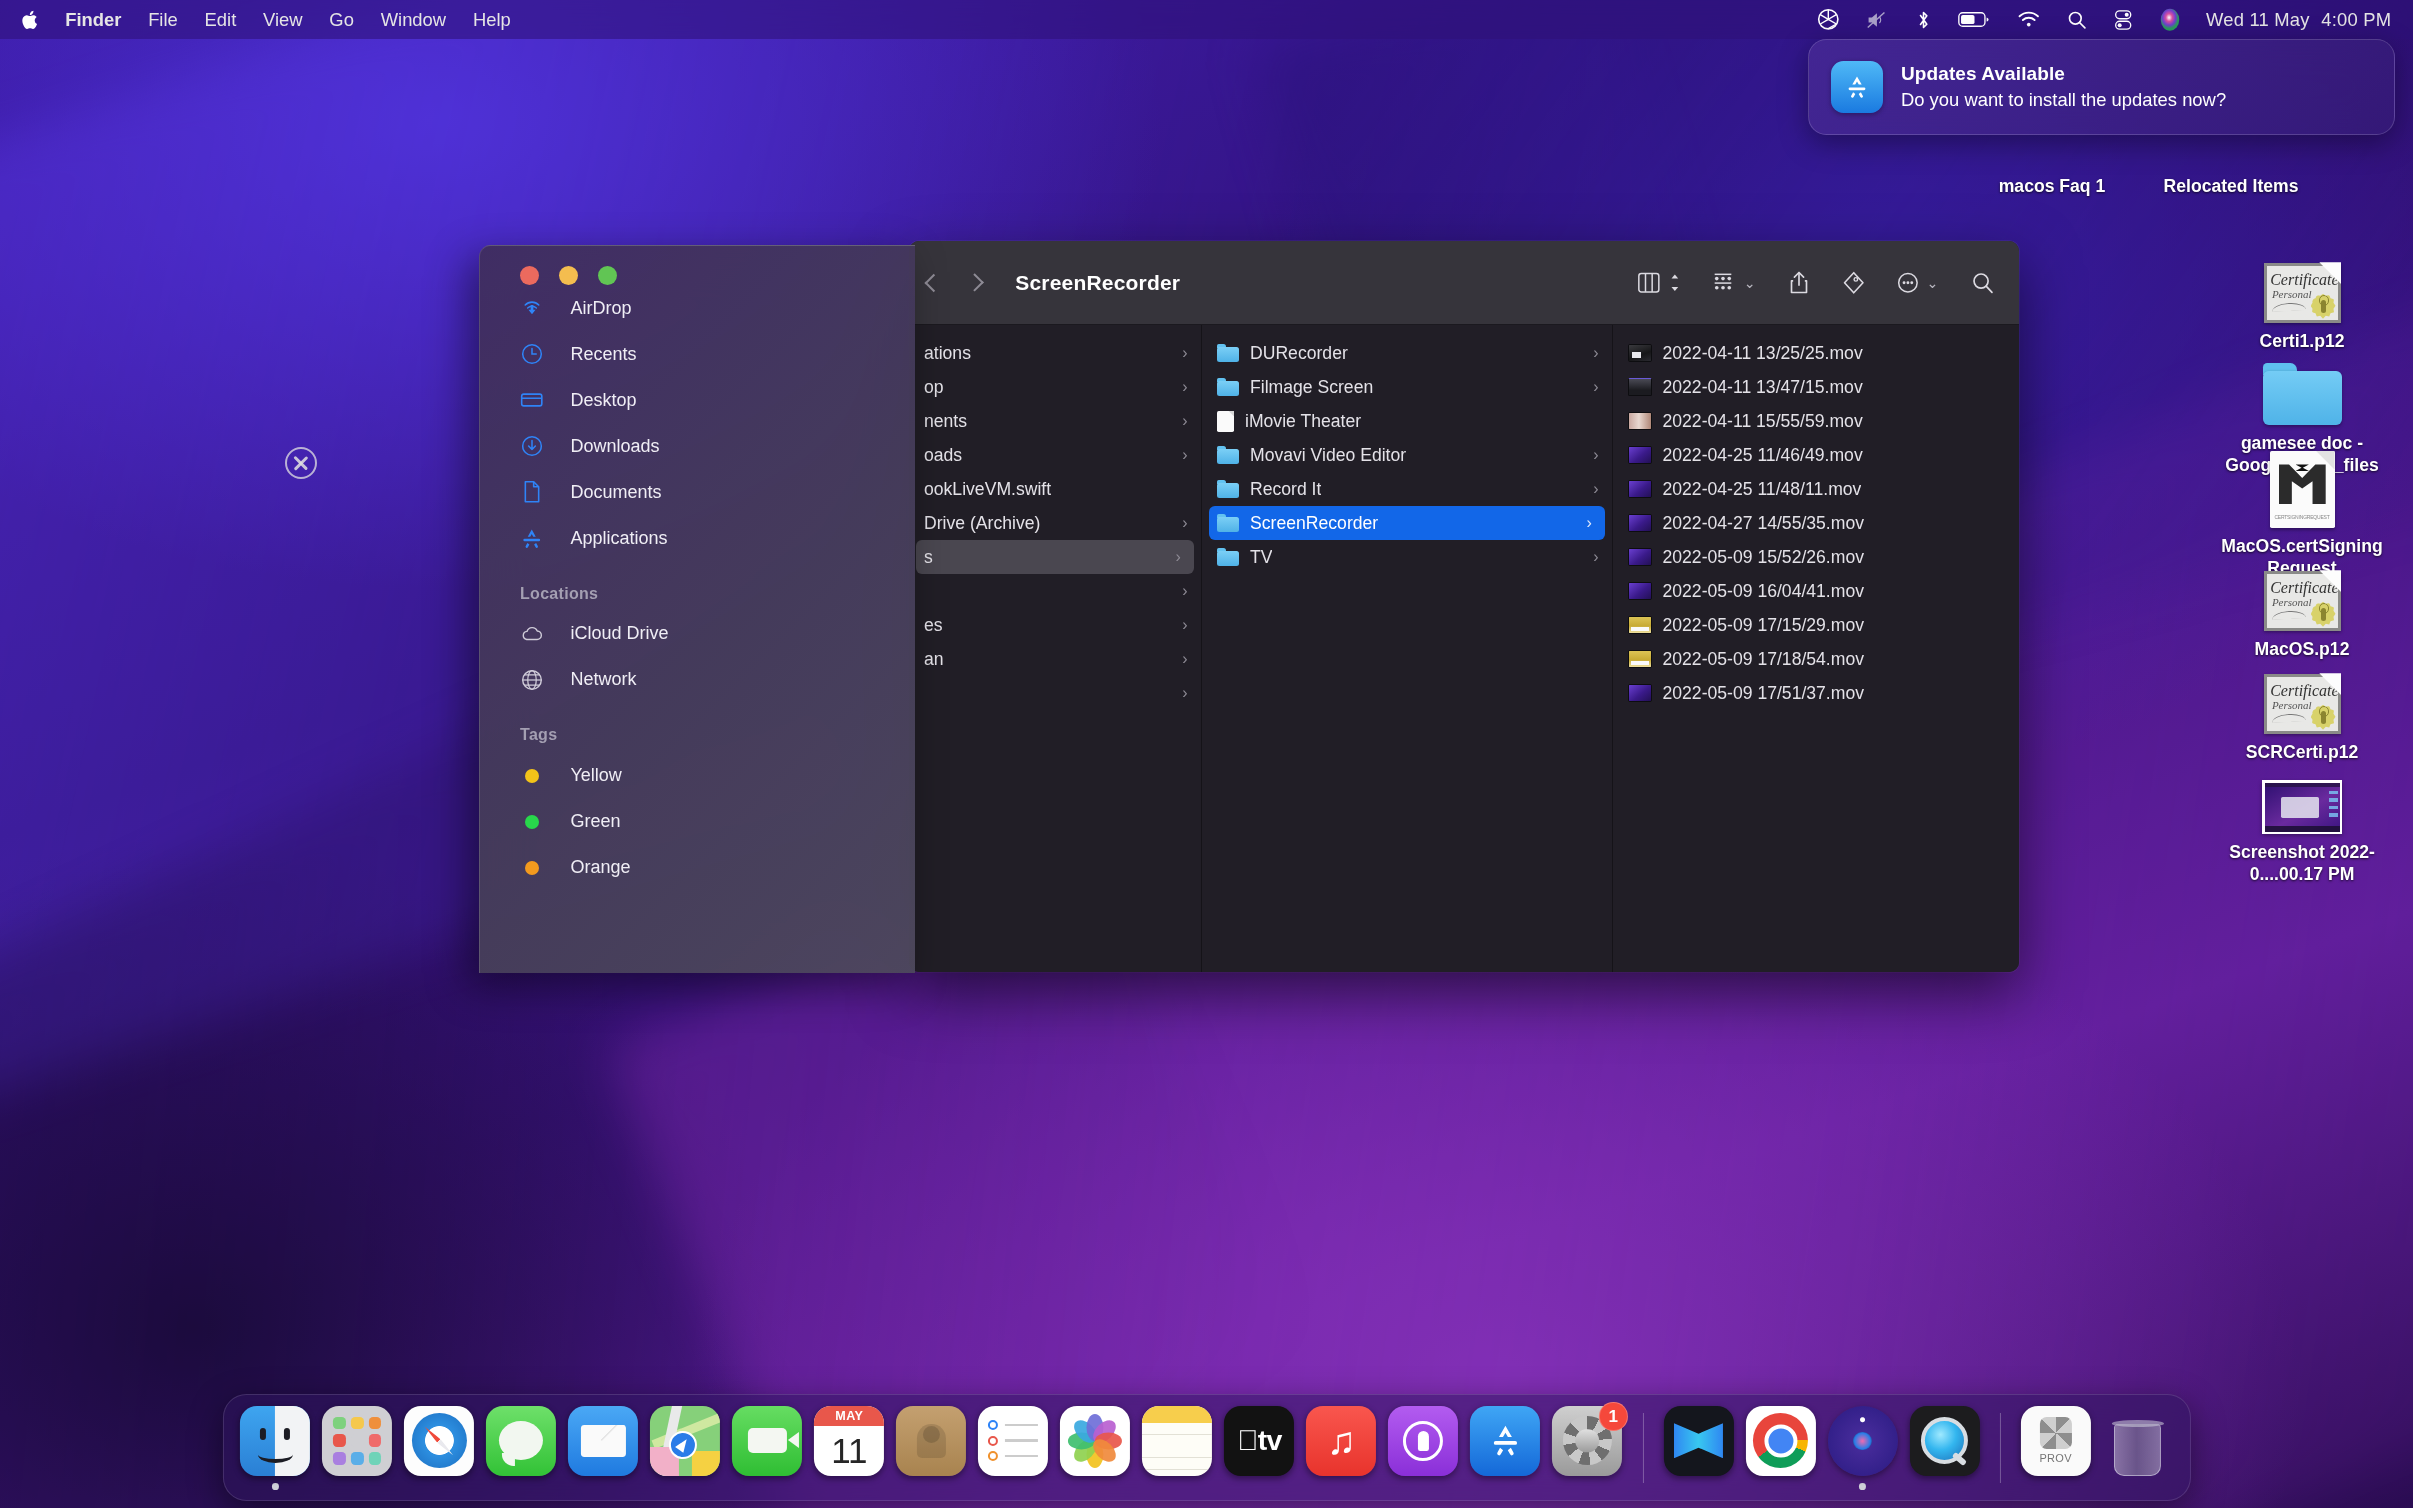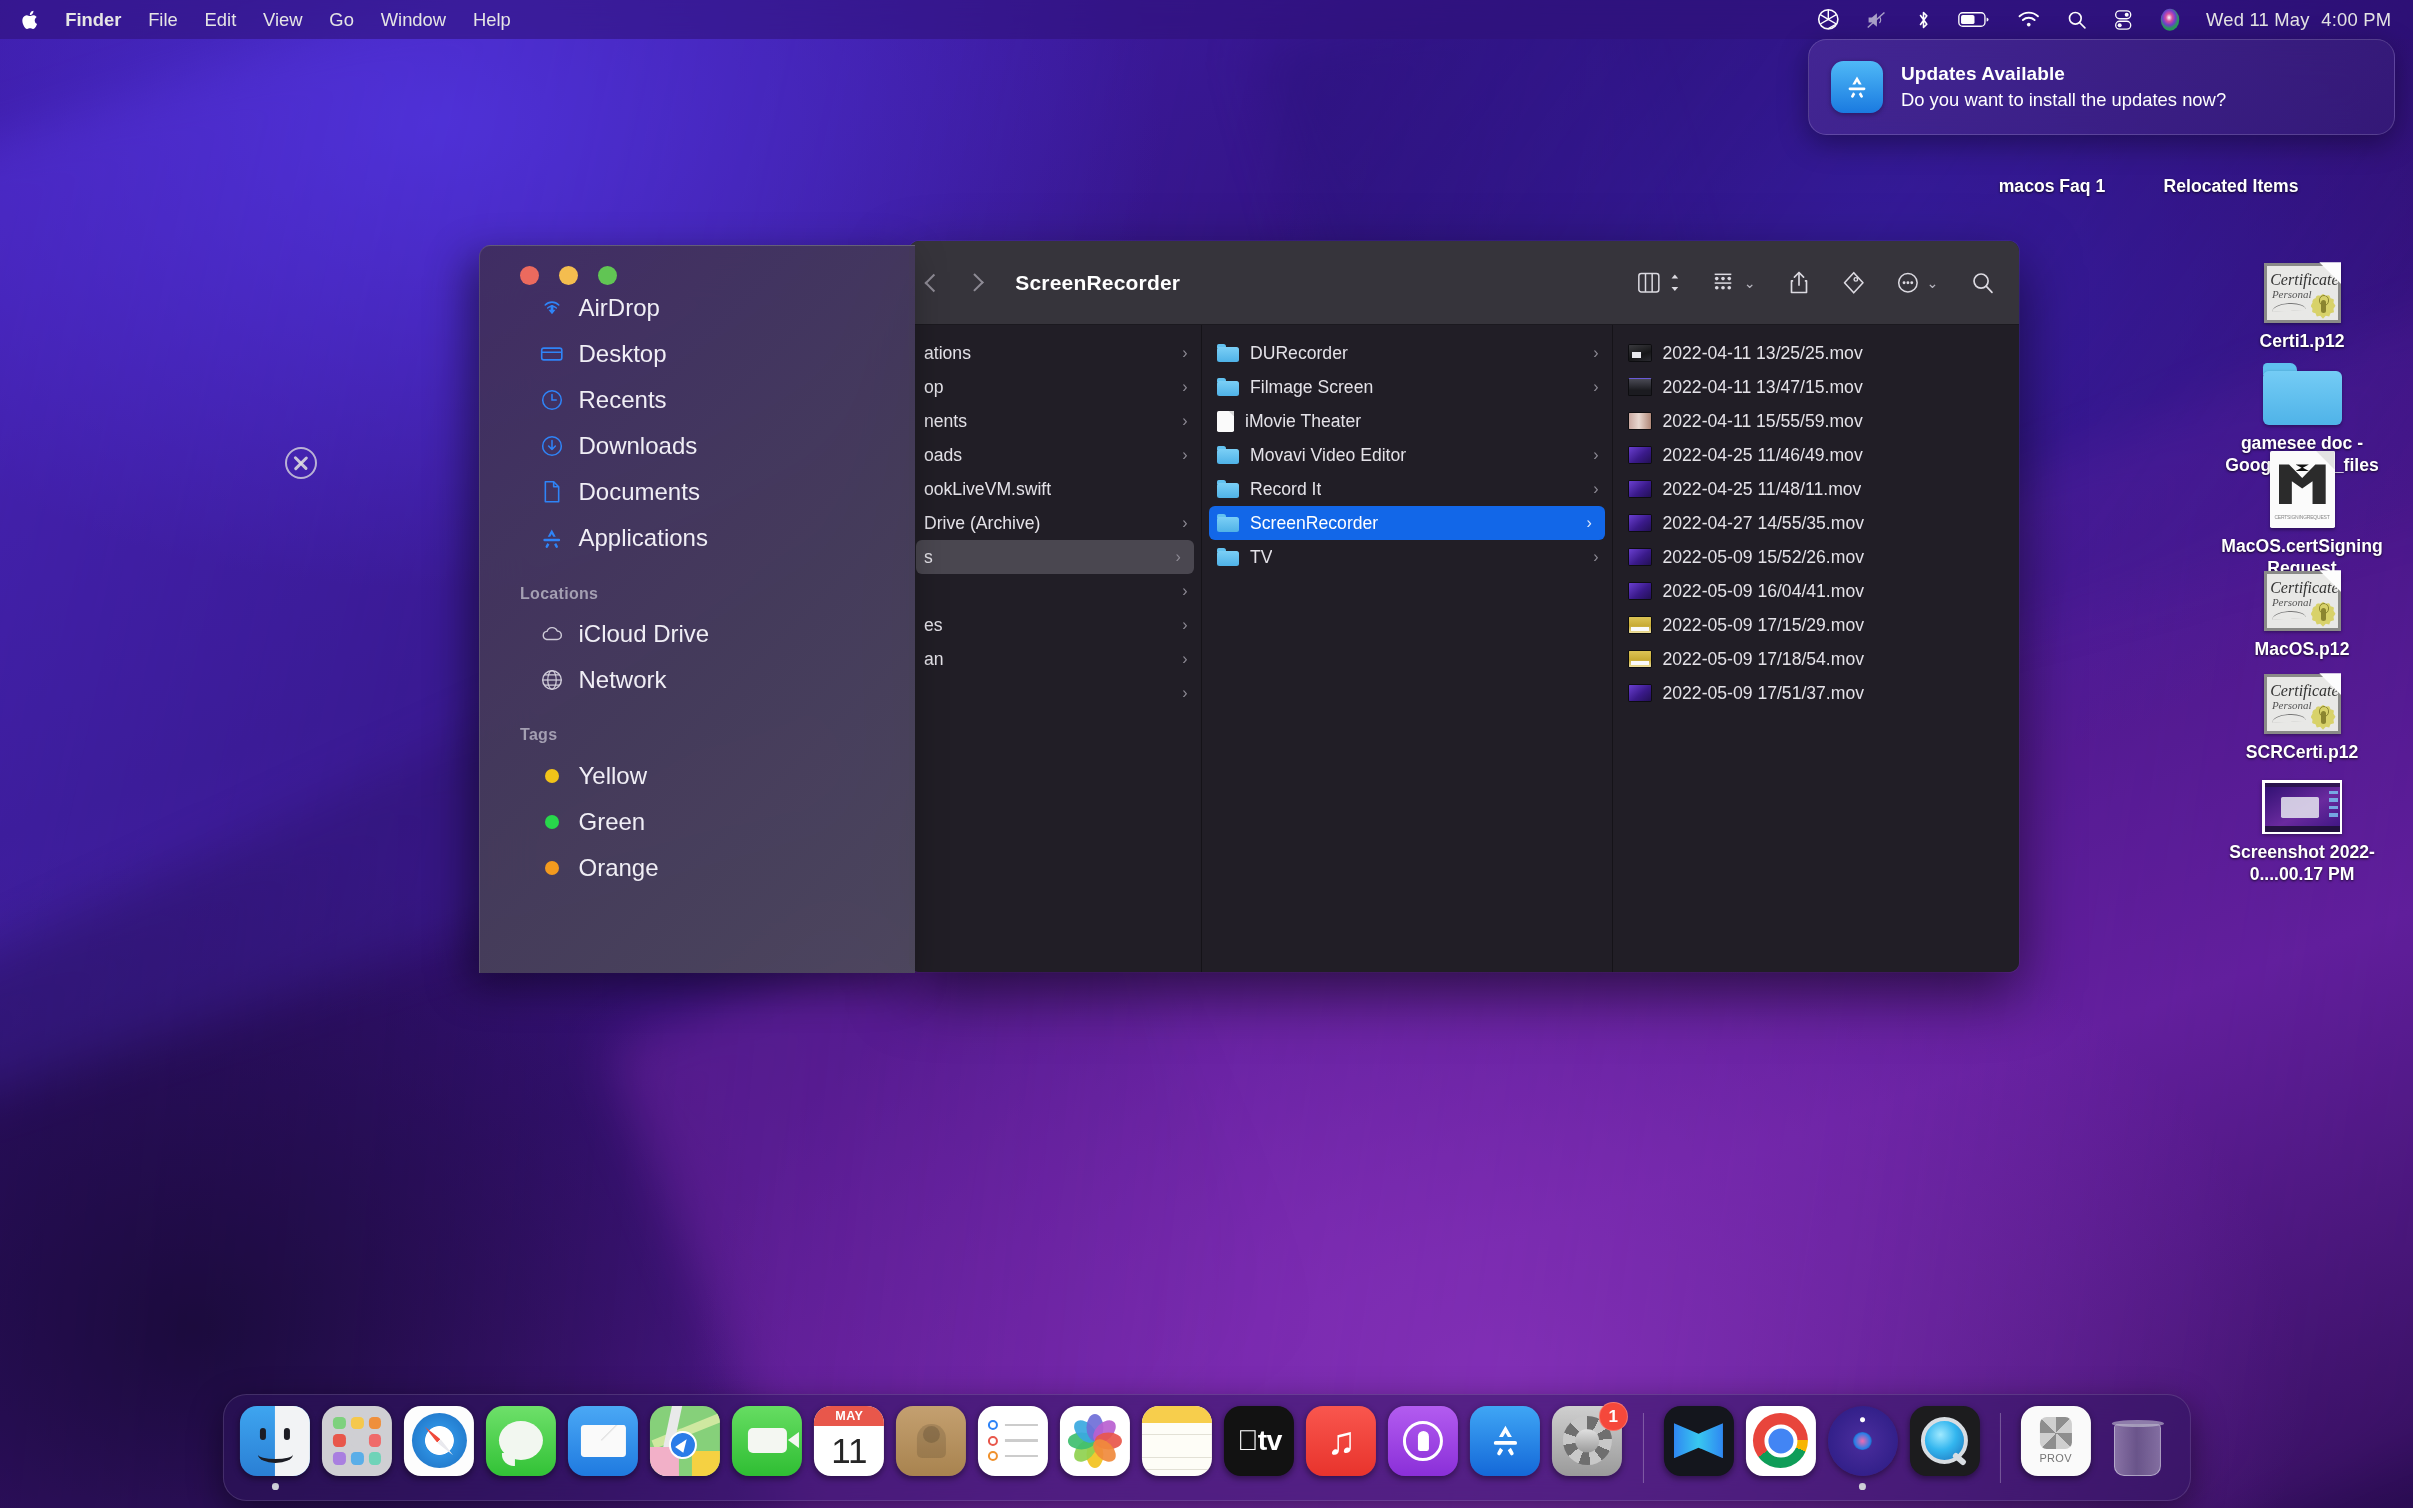--- a/index.html
+++ b/index.html
@@ -255,22 +255,22 @@
     overflow:hidden;
   }
   #traffic { display:flex; gap:20px; padding:20px 0 0 40px; }
   .tl { width:19px; height:19px; border-radius:50%; }
   .tl.r { background:#ec6a5e; } .tl.y { background:#f4bd4f; } .tl.g { background:#61c554; }
   .sb-head {
     color:#a49fb2; font-size:16px; font-weight:bold; letter-spacing:0.3px;
     padding:23.5px 0 8.4px 40px;
   }
   .sb-item {
-    height:46px; display:flex; align-items:center; gap:15px;
-    padding-left:60px; color:#f0eef5; font-size:24px; cursor:default;
+    height:46px; display:flex; align-items:center; gap:27px;
+    padding-left:40px; color:#f0eef5; font-size:18px; cursor:default;
   }
   .sb-icn { width:23.5px; height:23.5px; flex:0 0 auto; display:flex; align-items:center; justify-content:center; }
   .tagdot { width:14.2px; height:14.2px; border-radius:50%; }
 
   
   #dock {
     position:absolute; left:50%; transform:translateX(-50%); bottom:6.7px; z-index:55;
     height:107px; border-radius:23.5px;
     background:rgba(46,22,92,.52);
     backdrop-filter:blur(22px);
@@ -827,35 +827,35 @@
           <svg width="22" height="22" viewBox="0 0 26 26">
             <path d="M13 20.5 l4.2-5.5 h-2.6 V9.5 h-3.2 v5.5 H8.8 Z" fill="#2f84f7"></path>
             <path d="M5 9.5a11 11 0 0116 0" stroke="#2f84f7" stroke-width="1.8" fill="none" stroke-linecap="round"></path>
             <path d="M7.8 13a7.5 7.5 0 0110.4 0" stroke="#2f84f7" stroke-width="1.6" fill="none" stroke-linecap="round"></path>
           </svg>
         </span>
         <span>AirDrop</span>
       </div>
       <div class="sb-item">
         <span class="sb-icn">
+          <svg width="22" height="22" viewBox="0 0 26 26">
+            <circle cx="13" cy="13" r="11" fill="none" stroke="#2f84f7" stroke-width="1.8"></circle>
+            <path d="M13 6.5 V13 H18" stroke="#2f84f7" stroke-width="1.8" fill="none" stroke-linecap="round"></path>
+          </svg>
+        </span>
+        <span>Recents</span>
+      </div>
+      <div class="sb-item">
+        <span class="sb-icn">
           <svg width="23.5" height="22" viewBox="0 0 28 26">
             <rect x="2" y="6" width="24" height="14" rx="2.5" fill="none" stroke="#2f84f7" stroke-width="1.9"></rect>
             <line x1="2" y1="11" x2="26" y2="11" stroke="#2f84f7" stroke-width="1.9"></line>
           </svg>
         </span>
         <span>Desktop</span>
-      </div>
-      <div class="sb-item">
-        <span class="sb-icn">
-          <svg width="22" height="22" viewBox="0 0 26 26">
-            <circle cx="13" cy="13" r="11" fill="none" stroke="#2f84f7" stroke-width="1.8"></circle>
-            <path d="M13 6.5 V13 H18" stroke="#2f84f7" stroke-width="1.8" fill="none" stroke-linecap="round"></path>
-          </svg>
-        </span>
-        <span>Recents</span>
       </div>
       <div class="sb-item">
         <span class="sb-icn">
           <svg width="22" height="22" viewBox="0 0 26 26">
             <circle cx="13" cy="13" r="11" fill="none" stroke="#2f84f7" stroke-width="1.8"></circle>
             <path d="M13 6.5 V17 M9 13 L13 17.2 L17 13" stroke="#2f84f7" stroke-width="1.8" fill="none" stroke-linecap="round" stroke-linejoin="round"></path>
           </svg>
         </span>
         <span>Downloads</span>
       </div>

